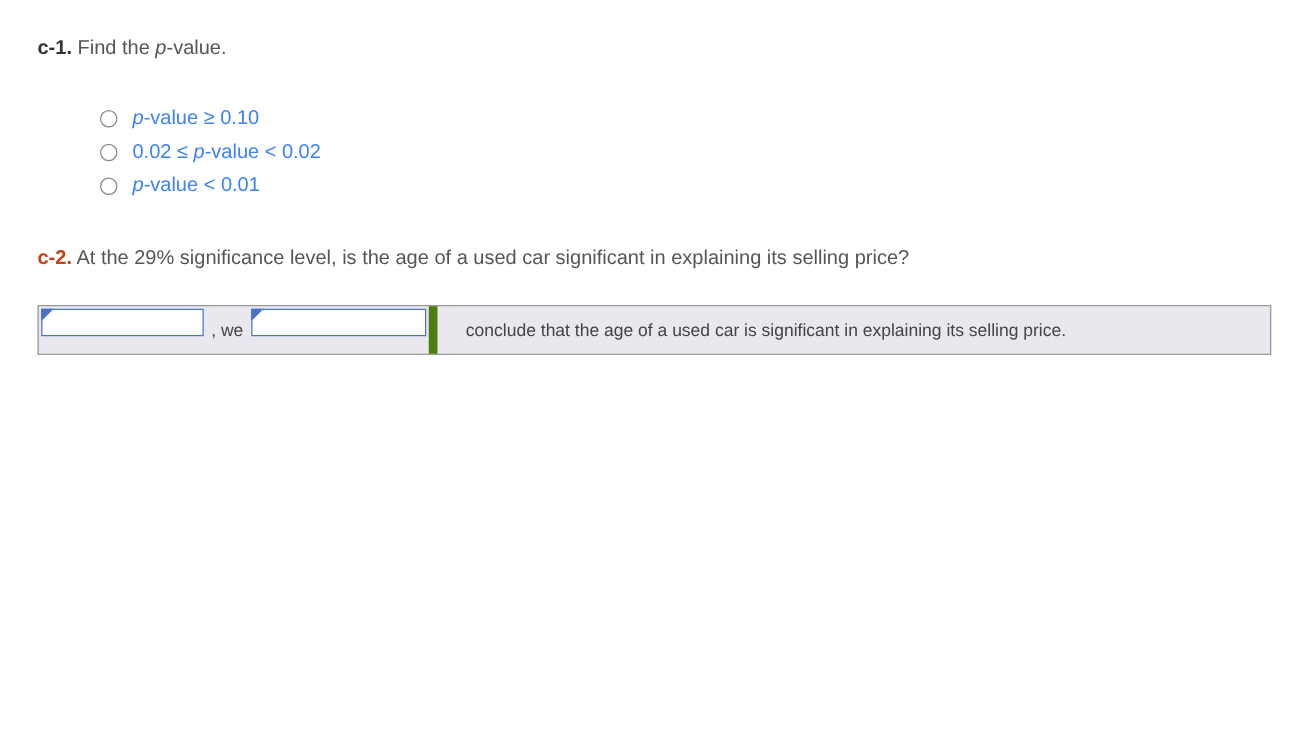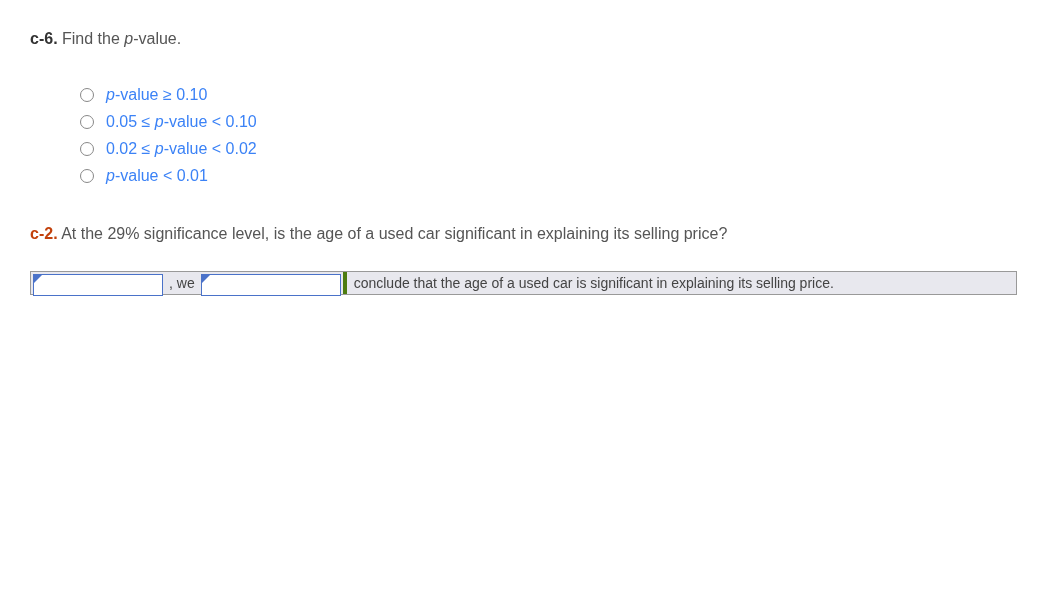--- a/index.html
+++ b/index.html
@@ -56,21 +56,21 @@
     }
     .question-prompt-2 .label {
       font-weight: bold;
       color: #c2410c;
     }
     .answer-strip {
       display: flex;
       align-items: stretch;
       background: #e8e8ee;
       border: 1px solid #999;
-      height: 24px;
+      height: 40px;
       font-size: 14px;
       color: #333;
     }
     .dropdown {
       background: #fff;
       border: 1px solid #4a72c9;
       position: relative;
       margin: 2px;
       height: 22px;
     }
@@ -92,39 +92,35 @@
     }
     .strip-text {
       display: flex;
       align-items: center;
       padding: 0 4px;
       white-space: nowrap;
       color: #444;
     }
     .strip-text.trail {
       flex: 1;
-      border-left: 4px solid #4d7c0f;
-      padding-left: 7px;
+      border-left: 7px solid #4d7c0f;
+      padding-left: 23px;
     }
   </style>
 </head>
 <body>
 
 <div class="question-block">
   <div class="question-prompt">
-    <span class="label">c-6.</span><span> Find the </span><span class="italic">p</span><span>-value.</span>
+    <span class="label">c-1.</span><span> Find the </span><span class="italic">p</span><span>-value.</span>
   </div>
   <div class="options">
     <div class="option-row">
       <span class="radio"></span>
       <span><span class="italic">p</span><span>-value ≥ 0.10</span></span>
-    </div>
-    <div class="option-row">
-      <span class="radio"></span>
-      <span><span>0.05 ≤ </span><span class="italic">p</span><span>-value &lt; 0.10</span></span>
     </div>
     <div class="option-row">
       <span class="radio"></span>
       <span><span>0.02 ≤ </span><span class="italic">p</span><span>-value &lt; 0.02</span></span>
     </div>
     <div class="option-row">
       <span class="radio"></span>
       <span><span class="italic">p</span><span>-value &lt; 0.01</span></span>
     </div>
   </div>

